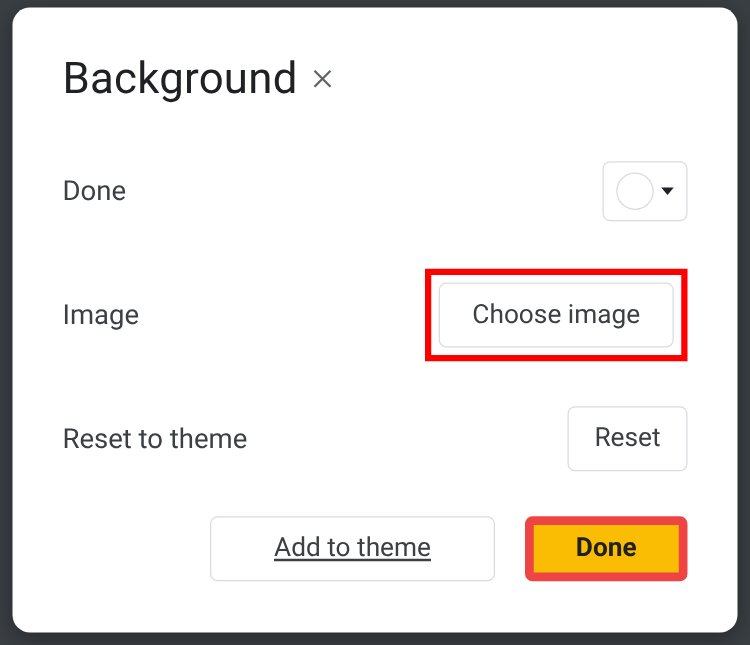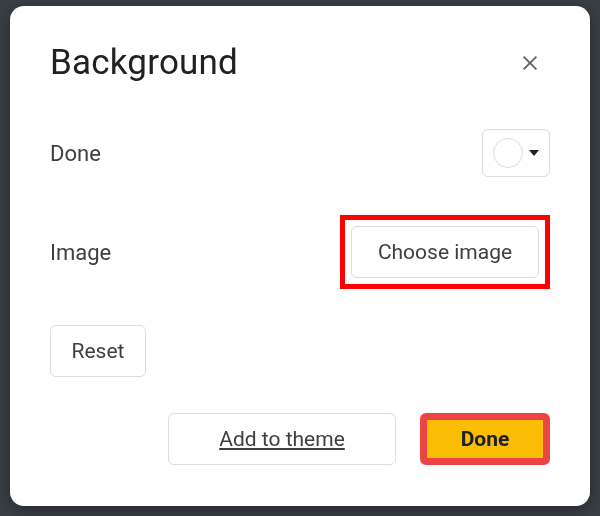--- a/index.html
+++ b/index.html
@@ -19,21 +19,20 @@
     height: 500px;
     background: #fff;
     border-radius: 14px;
     box-shadow: 0 4px 18px rgba(0,0,0,0.35);
     box-sizing: border-box;
     padding: 36px 40px 32px 40px;
   }
   .header {
     display: flex;
     align-items: center;
-    justify-content: space-between;
     margin-bottom: 44px;
   }
   .title {
     font-size: 35px;
     color: #202124;
     letter-spacing: 0.2px;
     font-weight: 400;
   }
   .close-btn {
     width: 40px;
@@ -150,20 +149,21 @@
   </div>
 
   <div class="row">
     <div class="row-label">Image</div>
     <span class="highlight-wrap">
       <button class="btn choose-btn">Choose image</button>
     </span>
   </div>
 
   <div class="row">
+    <div class="row-label">Reset to theme</div>
     <button class="btn reset-btn">Reset</button>
   </div>
 
   <div class="footer">
     <button class="btn add-theme-btn">Add to theme</button>
     <button class="btn done-btn">Done</button>
   </div>
 </div>
 
 </body></html>

